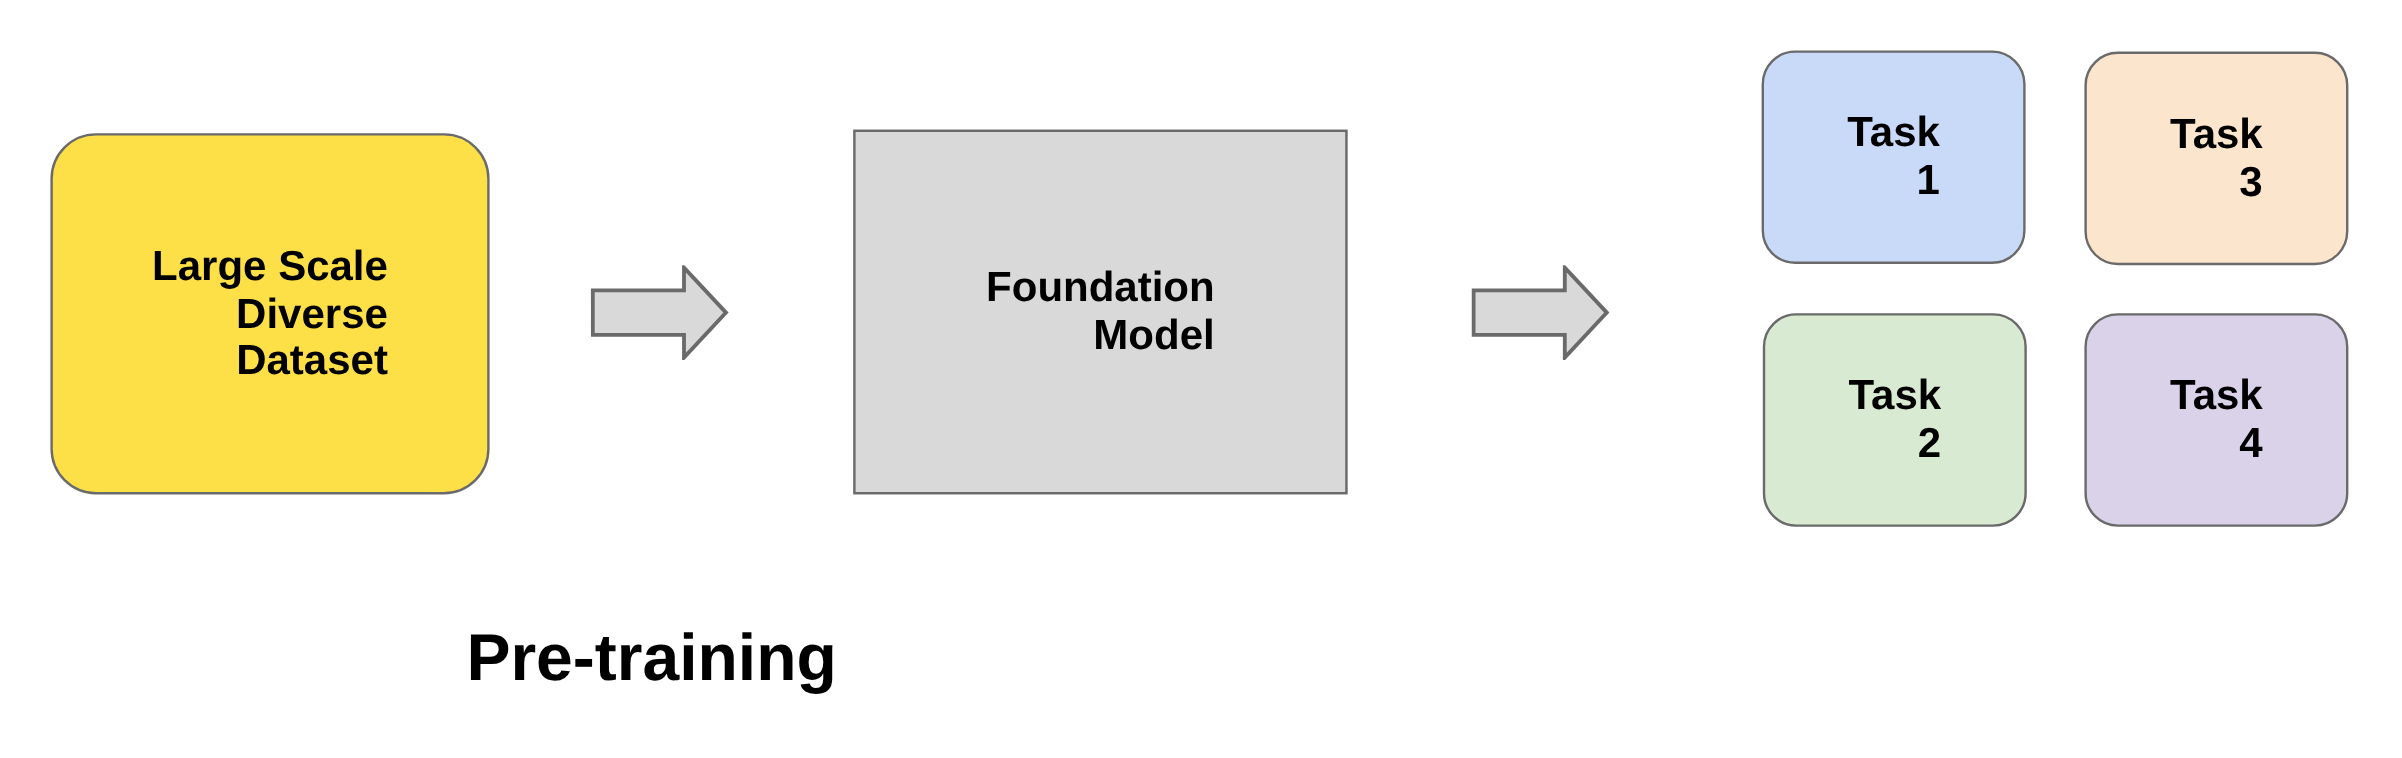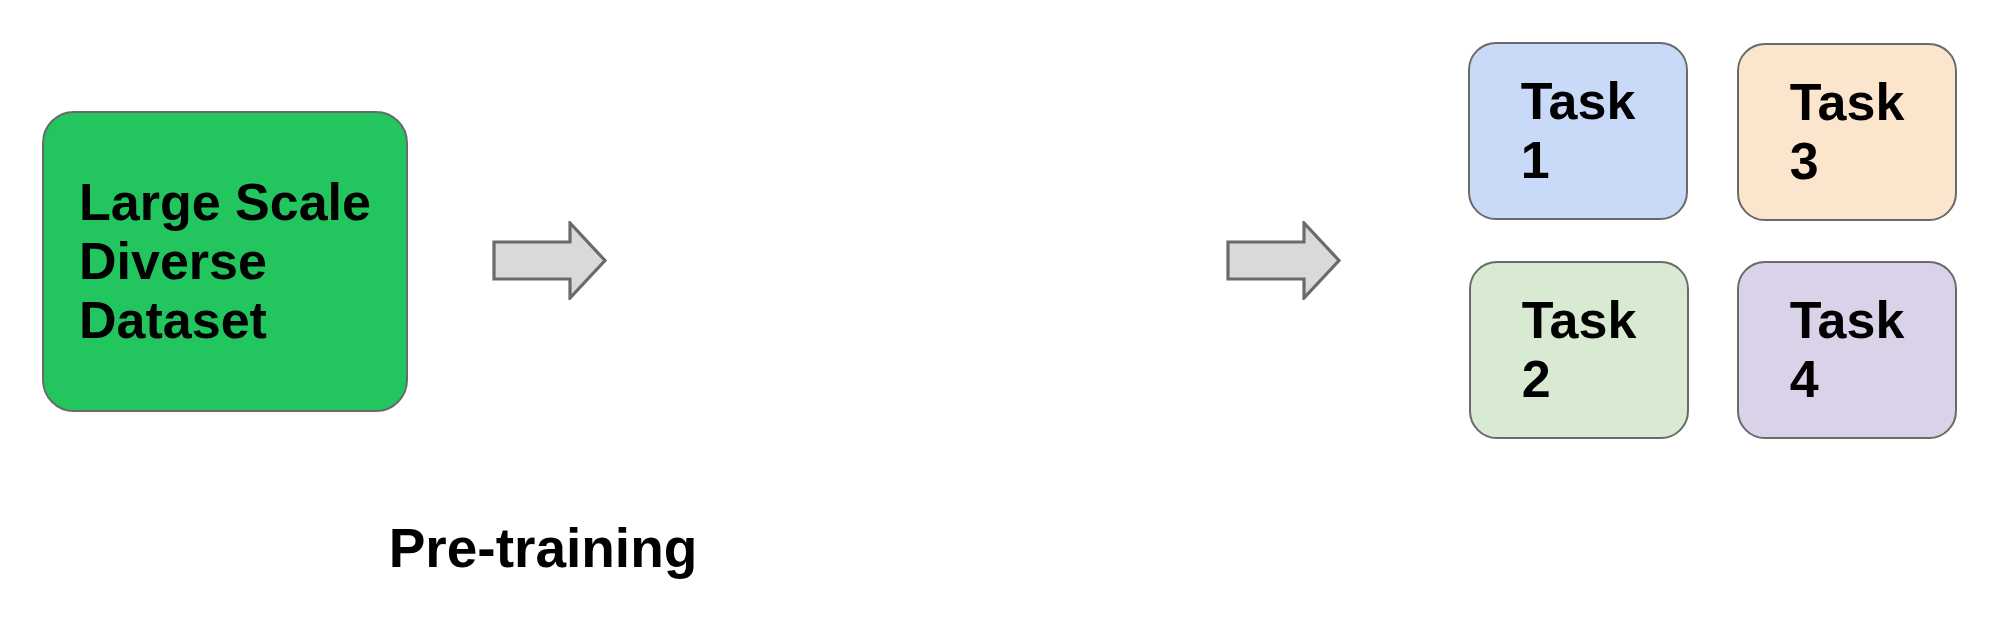--- a/index.html
+++ b/index.html
@@ -15,24 +15,24 @@
     overflow: hidden;
     font-family: "Liberation Sans", "DejaVu Sans", sans-serif;
   }
   .node {
     position: absolute;
     box-sizing: border-box;
     border: 2.5px solid #6a6a6a;
     display: flex;
     align-items: center;
     justify-content: center;
-    text-align: left;
+    text-align: right;
     color: #000000;
     font-weight: 700;
-    font-size: 52px;
+    font-size: 35px;
     line-height: 1.13;
     white-space: pre-line;
   }
   .node-dataset {
     left: 42px; top: 111px;
     width: 366px; height: 301px;
     border-radius: 38px;
   }
   .node-foundation {
     left: 711px; top: 108px;
@@ -64,30 +64,34 @@
     white-space: nowrap;
   }
   .stage-label-pretraining { left: 243px; width: 600px; }
   .stage-label-adaptation  { left: 955px; width: 1000px; }
 </style>
 </head>
 <body>
 
 <div class="canvas">
 
-  <div class="node node-dataset" style="background-color: #22c55e; border-color: rgb(106, 106, 106); border-radius: 32px;">
+  <div class="node node-dataset" style="background-color: #fde047; border-color: rgb(106, 106, 106);">
     <span>Large Scale
 Diverse
 Dataset</span>
   </div>
 
   <svg class="arrow arrow-1" viewBox="0 0 116 79">
     <polygon points="2,21 78,21 78,2 113,39.5 78,77 78,58 2,58" stroke-width="3.2" stroke-linejoin="miter" fill="#d9d9d9" stroke="#6a6a6a"></polygon>
   </svg>
 
+  <div class="node node-foundation" style="background-color: rgb(217, 217, 217); border-color: rgb(106, 106, 106);">
+    <span>Foundation
+Model</span>
+  </div>
 
   <svg class="arrow arrow-2" viewBox="0 0 116 79">
     <polygon points="2,21 78,21 78,2 113,39.5 78,77 78,58 2,58" stroke-width="3.2" stroke-linejoin="miter" fill="#d9d9d9" stroke="#6a6a6a"></polygon>
   </svg>
 
   <div class="node node-task node-task1" style="background-color: rgb(201, 218, 248); border-color: rgb(106, 106, 106);">
     <span>Task
 1</span>
   </div>
 

